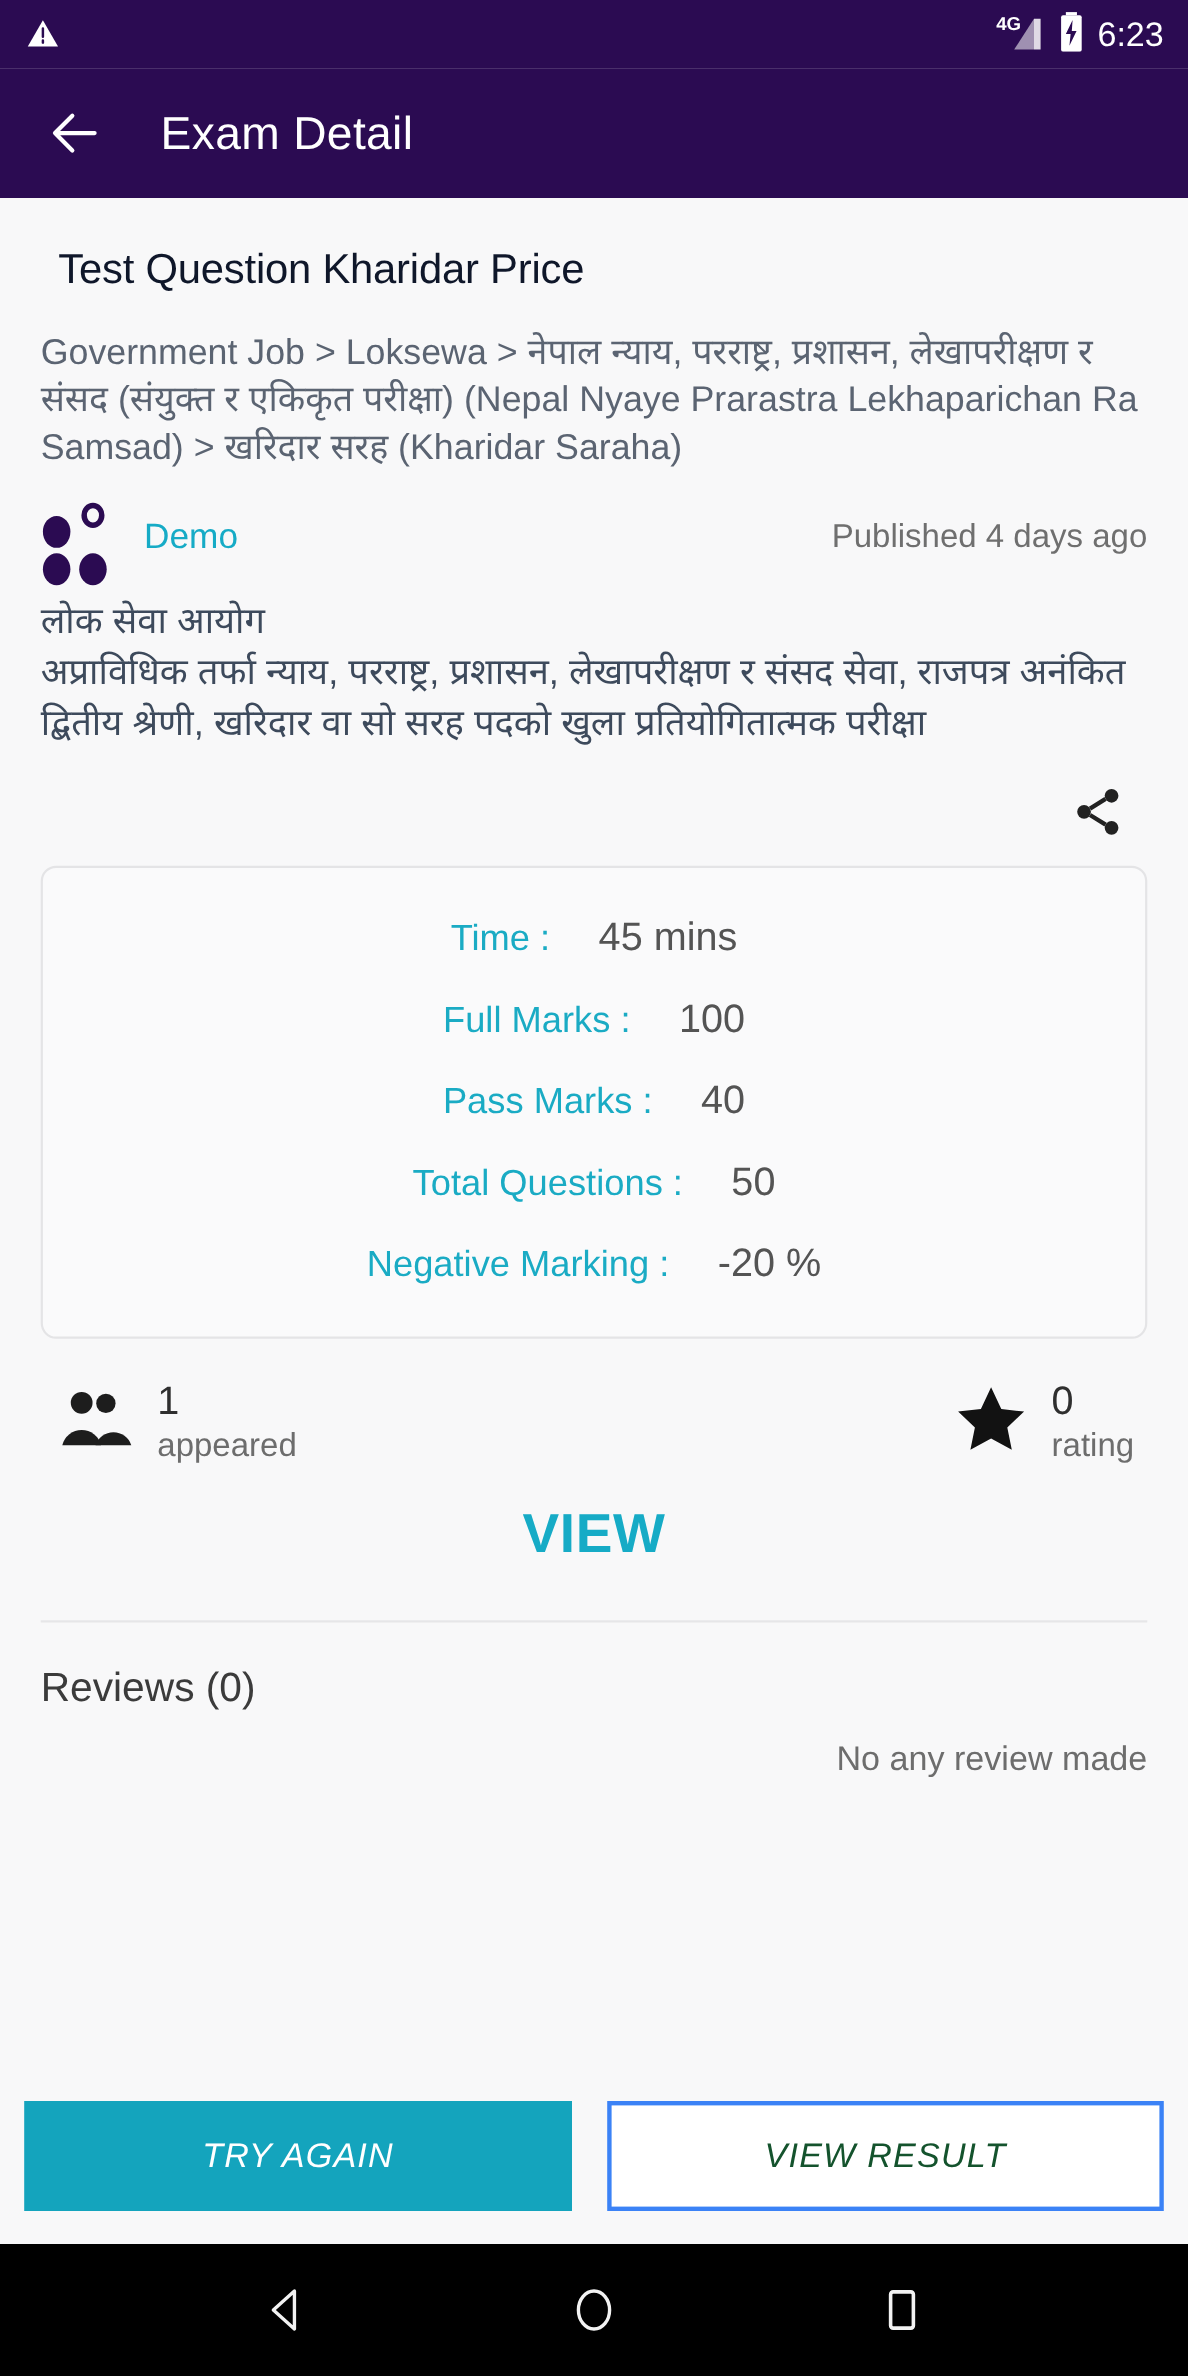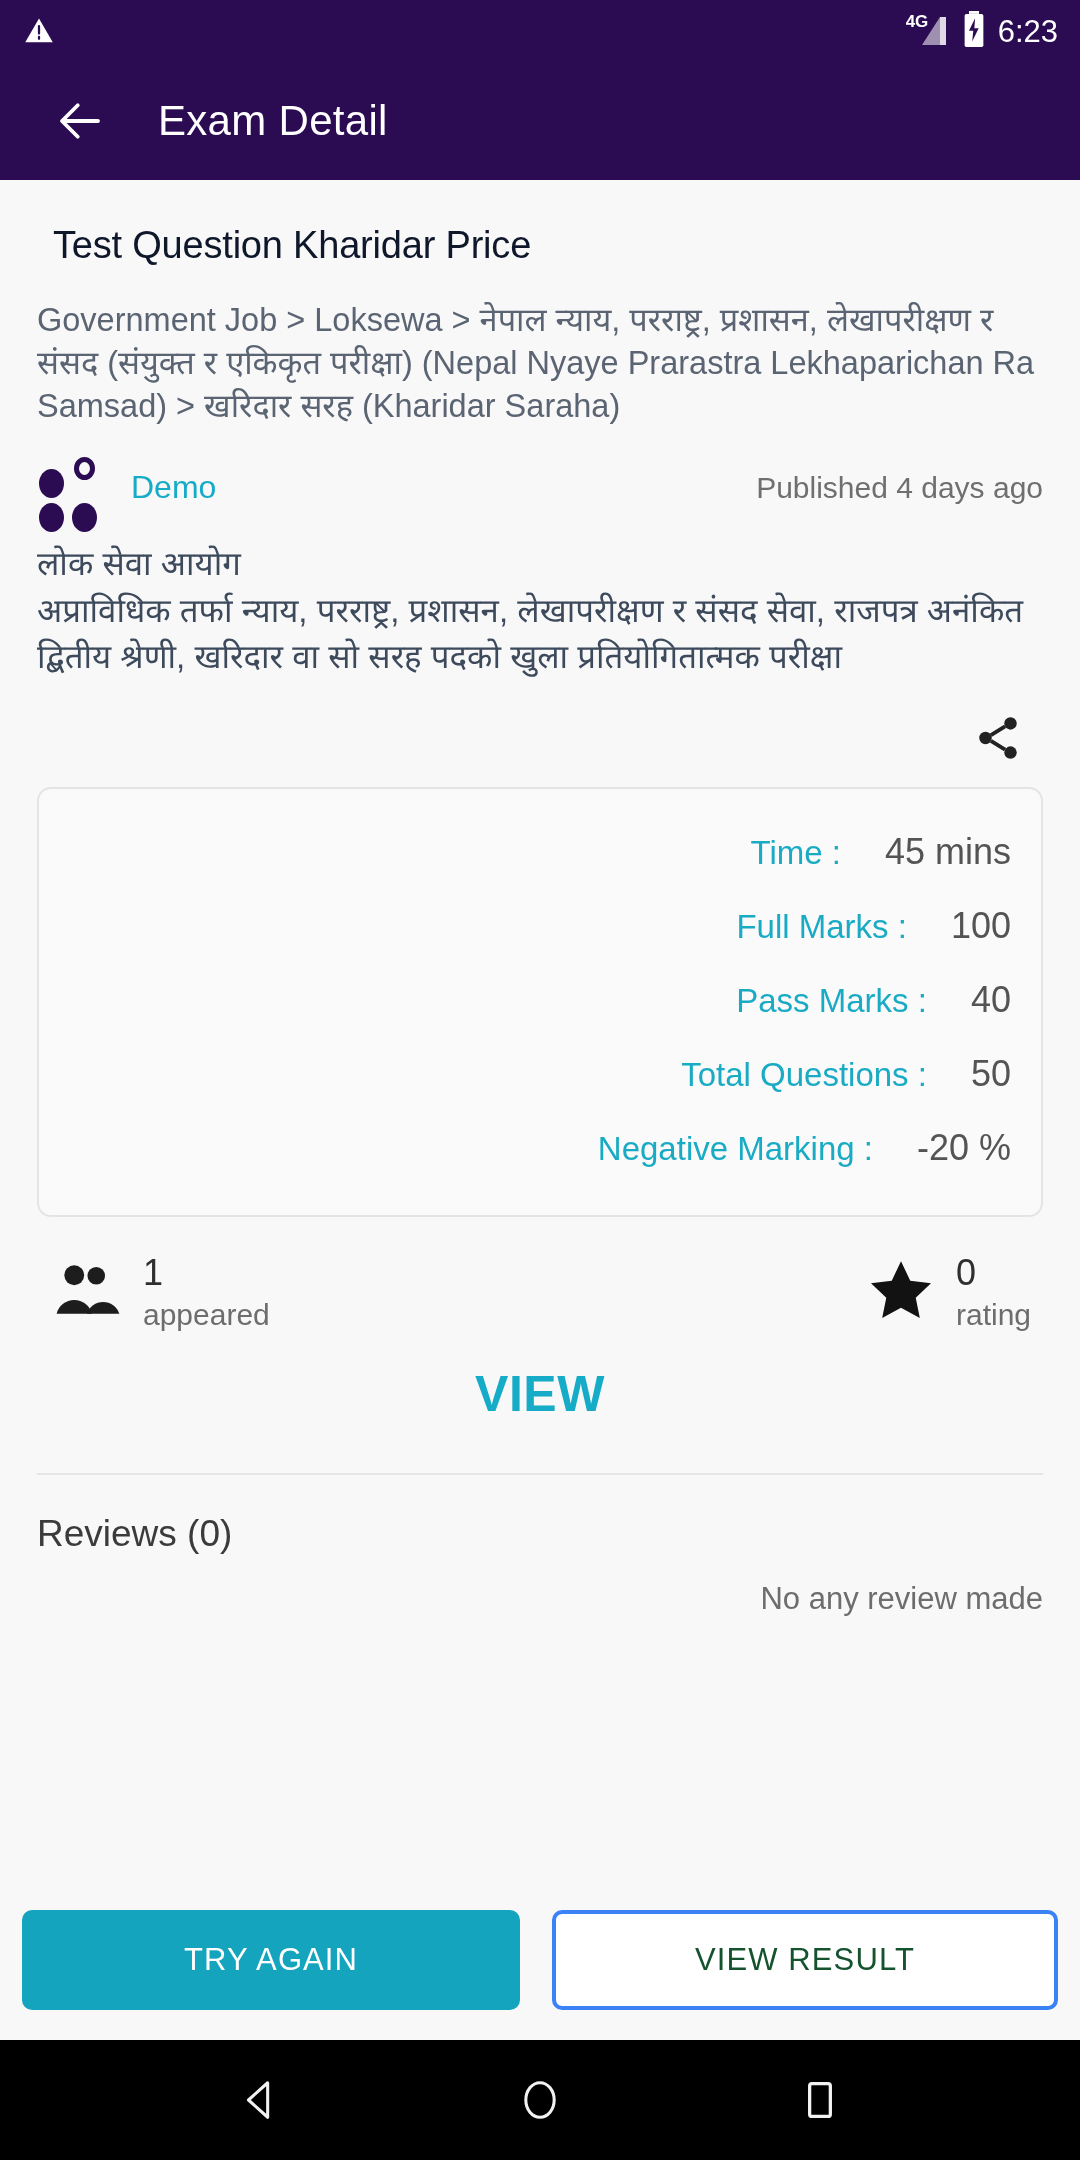--- a/index.html
+++ b/index.html
@@ -56,21 +56,21 @@
     line-height: 1;
     font-weight: normal;
   }
 
   
   .appbar {
     height: 118px;
     background: #2b0b52;
     display: flex;
     align-items: center;
-    padding-left: 44px;
+    padding-left: 32px;
     box-sizing: border-box;
     flex: 0 0 auto;
   }
   .back-btn {
     width: 72px; height: 72px;
     display: flex; align-items: center; justify-content: center;
     cursor: pointer;
   }
   .appbar-title {
     color: #ffffff;
@@ -162,21 +162,21 @@
   .info-card {
     border: 2px solid #e4e4e6;
     border-radius: 14px;
     background: #fafafb;
     padding: 26px 30px 30px 30px;
     box-sizing: border-box;
   }
   .info-row {
     display: flex;
     align-items: baseline;
-    justify-content: flex-end;
+    justify-content: center;
     padding: 16px 0;
     gap: 44px;
   }
   .info-label {
     color: #1aabc4;
     font-size: 33px;
   }
   .info-value {
     color: #545454;
     font-size: 36px;
@@ -241,29 +241,30 @@
     flex: 0 0 auto;
     display: flex;
     gap: 32px;
     padding: 18px 22px 30px 22px;
     background: #f8f8f9;
     box-sizing: border-box;
   }
   .btn {
     flex: 1 1 0;
     height: 100px;
-    border-radius: 10px;
+    border-radius: 0;
     display: flex;
     align-items: center;
     justify-content: center;
     font-size: 31px;
     letter-spacing: 1.1px;
     cursor: pointer;
     box-sizing: border-box;
     font-weight: normal;
+    font-style: italic;
   }
   .btn-primary {
     background: #14a4bd;
     color: #ffffff;
   }
   .btn-outline {
     background: #ffffff;
     color: #14532d;
     border: 4px solid #3b82f6;
   }

